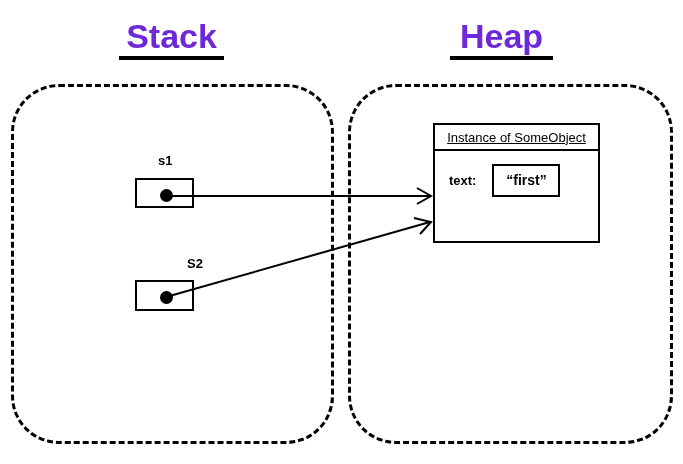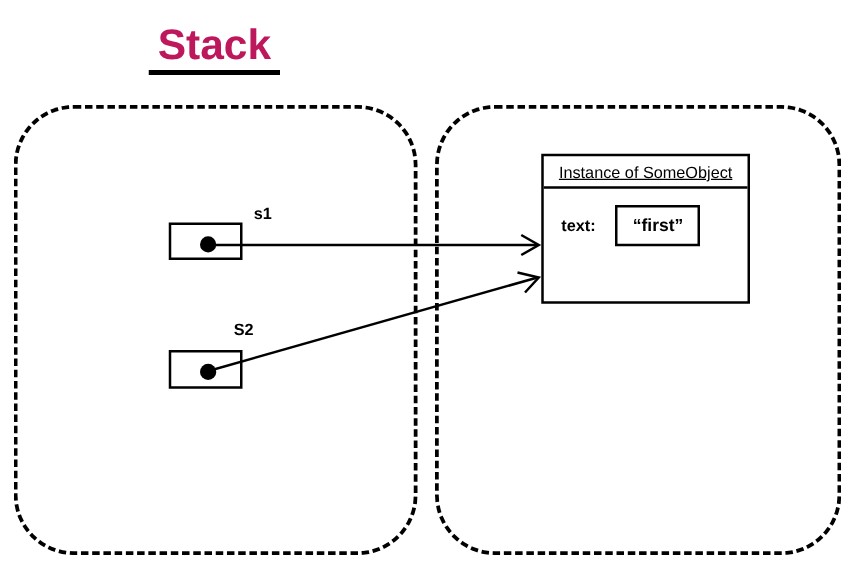--- a/index.html
+++ b/index.html
@@ -18,21 +18,21 @@
     background: #ffffff;
     overflow: hidden;
   }
 
   
   .region-title {
     position: absolute;
     font-weight: bold;
     font-size: 34px;
     line-height: 1;
-    color: #be185d;
+    color: #6d28d9;
     text-align: center;
     white-space: nowrap;
     padding-bottom: 3px;
     border-bottom: 4px solid #000000;
   }
   #stack-title {
     left: 119px;
     top: 19px;
     width: 105px;
   }
@@ -65,21 +65,21 @@
 
   
   .var-label {
     position: absolute;
     font-weight: bold;
     font-size: 13px;
     line-height: 1;
     color: #000000;
     white-space: nowrap;
   }
-  #s1-label { left: 158px; top: 164px; margin-left: 45px; }
+  #s1-label { left: 158px; top: 154px; }
   #s2-label { left: 157px; top: 257px; margin-left: 30px; }
 
   .var-cell {
     position: absolute;
     border: 2px solid #000000;
     background: #ffffff;
     box-sizing: border-box;
   }
   #s1-cell { left: 135px; top: 178px; width: 59px; height: 30px; }
   #s2-cell { left: 135px; top: 280px; width: 59px; height: 31px; }
@@ -170,20 +170,21 @@
     white-space: nowrap;
   }
 </style>
 </head>
 <body>
 
 <div id="canvas">
 
   <div id="stack-title" class="region-title">Stack</div>
 
+  <div id="heap-title" class="region-title">Heap</div>
 
   <div id="stack-region" class="region-box"></div>
 
   <div id="heap-region" class="region-box"></div>
 
   <div id="s1-label" class="var-label">s1</div>
 
   <div id="s1-cell" class="var-cell"></div>
 
   <div id="s1-dot" class="ref-dot"></div>

